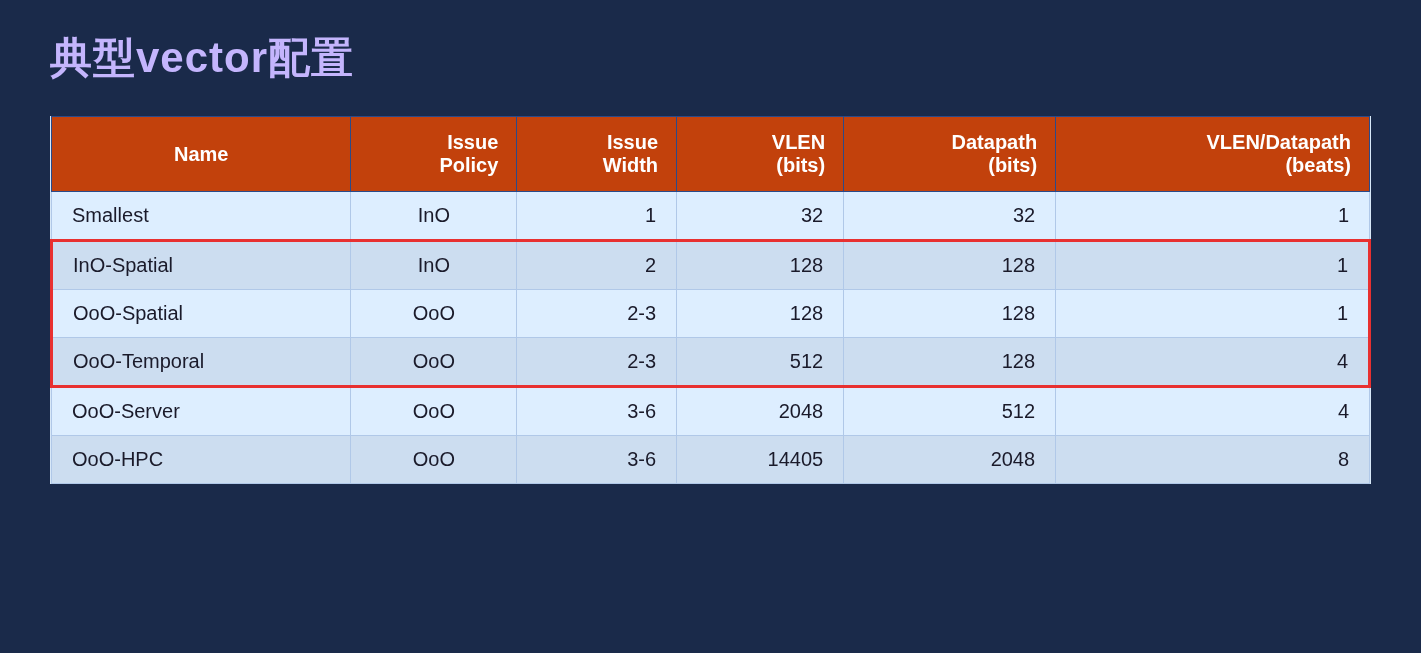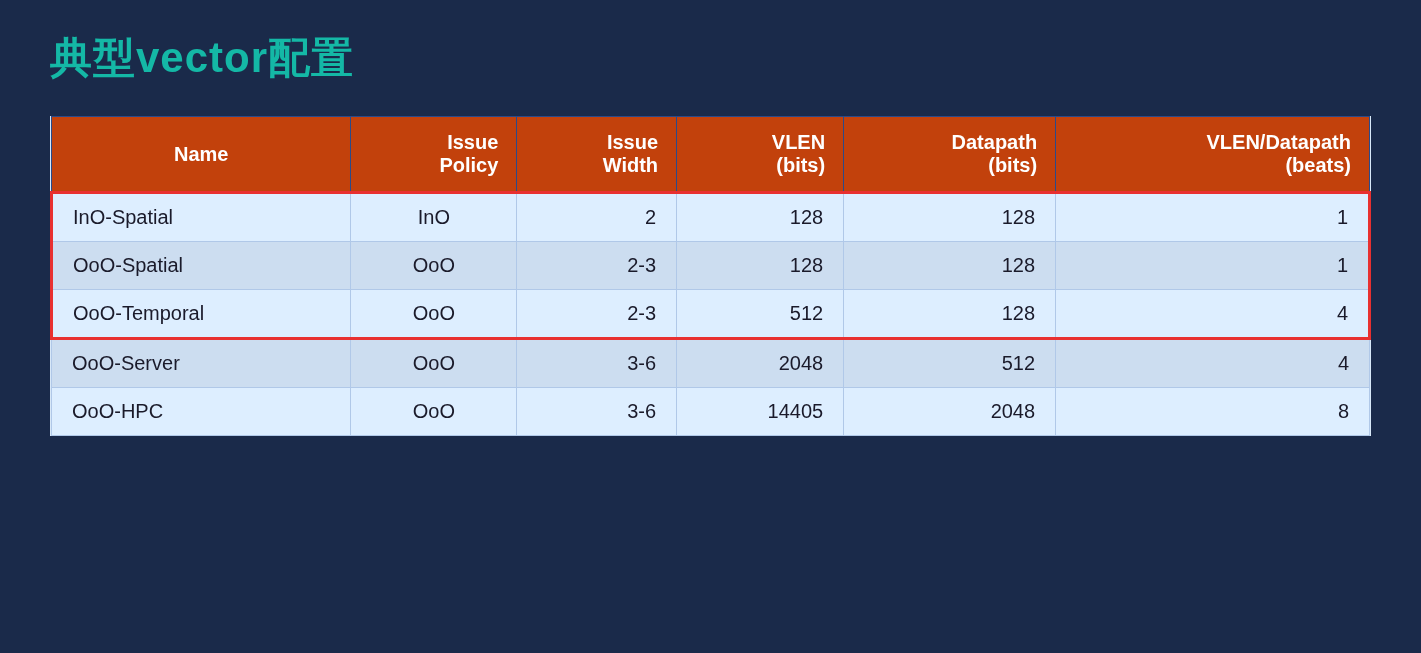--- a/index.html
+++ b/index.html
@@ -9,21 +9,21 @@
       font-family: Arial, sans-serif;
       width: 1421px;
       height: 653px;
       display: flex;
       flex-direction: column;
       padding: 30px 50px 30px 50px;
       overflow: hidden;
     }
 
     .page-title {
-      color: #14b8a6;
+      color: #c4b5fd;
       font-size: 42px;
       font-weight: bold;
       margin-bottom: 30px;
       letter-spacing: 1px;
     }
 
     .table-wrapper {
       flex: 1;
       display: flex;
       align-items: flex-start;
@@ -115,20 +115,28 @@
       <tr>
         <th>Name</th>
         <th>Issue<br>Policy</th>
         <th>Issue<br>Width</th>
         <th>VLEN<br>(bits)</th>
         <th>Datapath<br>(bits)</th>
         <th>VLEN/Datapath<br>(beats)</th>
       </tr>
     </thead>
     <tbody id="table-body">
+    <tr>
+          <td>Smallest</td>
+          <td>InO</td>
+          <td>1</td>
+          <td>32</td>
+          <td>32</td>
+          <td>1</td>
+        </tr>
         <tr class="highlight-top">
           <td>InO-Spatial</td>
           <td>InO</td>
           <td>2</td>
           <td>128</td>
           <td>128</td>
           <td>1</td>
         </tr>
         <tr class="highlight-middle">
           <td>OoO-Spatial</td>

